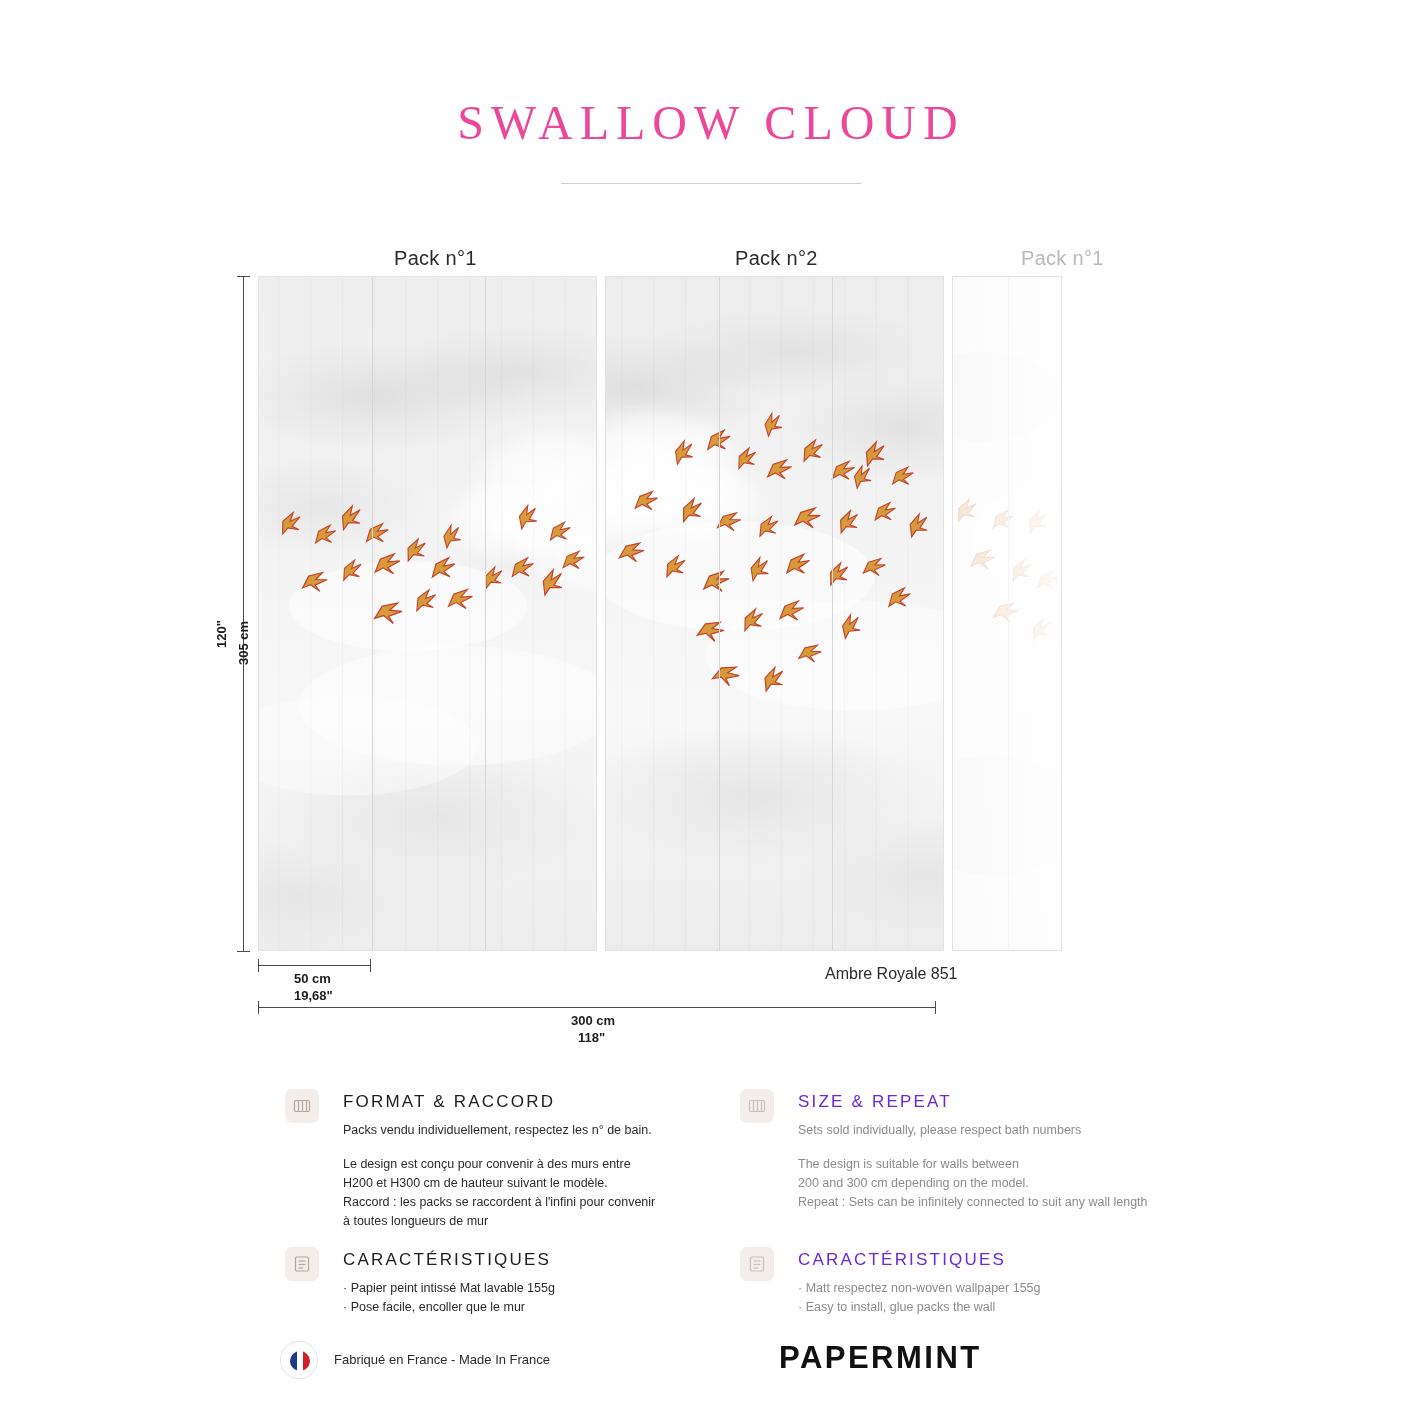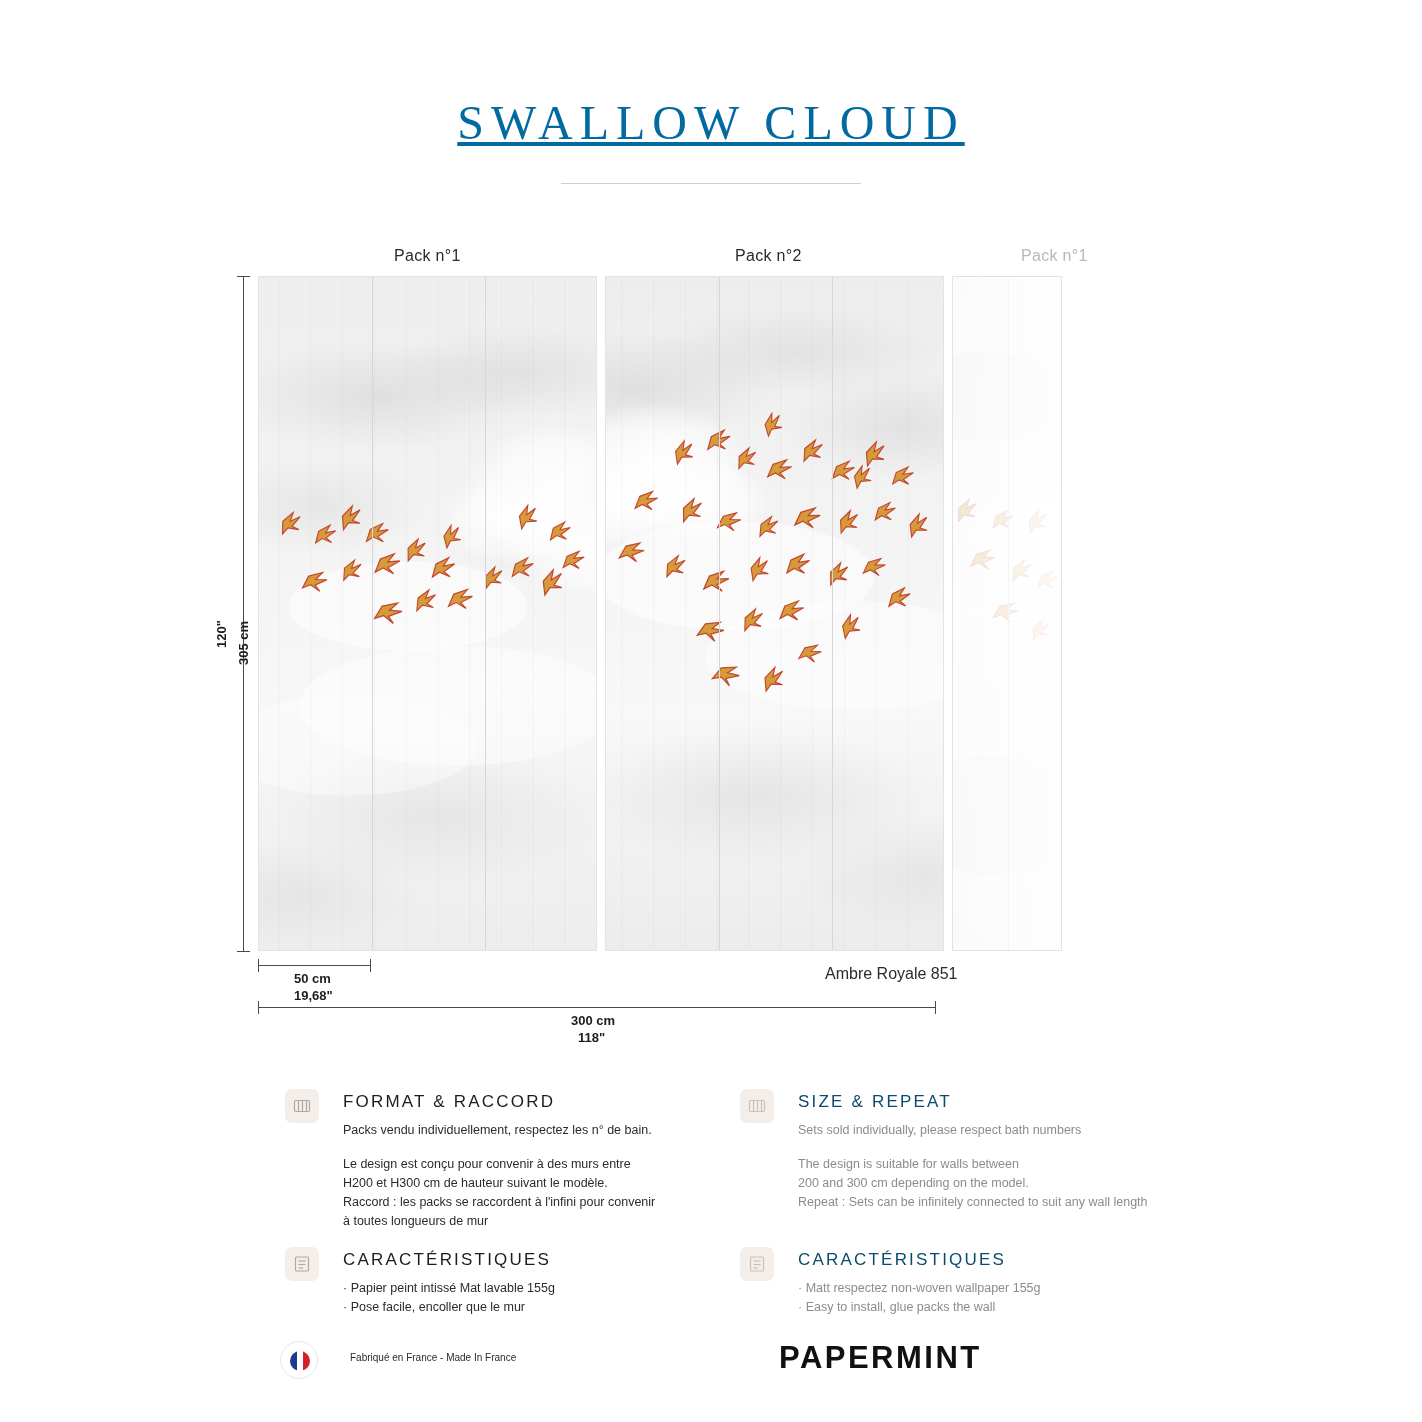--- a/index.html
+++ b/index.html
@@ -14,33 +14,32 @@
   }
 
   
   .title {
     position:absolute; top:95px; left:0; width:100%;
     text-align:center;
     font-family:"Liberation Serif", serif;
     font-size:48px;
     letter-spacing:7px;
     font-weight:400;
-    color:#0369a1;
-    text-decoration:underline;
+    color:#ec4899;
   }
   .title-rule {
     position:absolute; top:183px; left:50%;
     transform:translateX(-50%);
     width:300px; height:1px; background:#cfcfcf;
   }
 
   
   .pack-label {
     position:absolute;
-    font-size:16px;
+    font-size:20px;
     color:#2b2b2b;
     letter-spacing:.3px;
   }
   .pack-label.faded { color:#b9b9b9; }
 
   
   .panels { position:absolute; left:258px; top:276px; }
   .group {
     position:absolute; top:0;
     height:675px;
@@ -96,21 +95,21 @@
     position:absolute;
     width:470px;
   }
   .info .head {
     font-size:17px;
     letter-spacing:2.2px;
     margin:0 0 9px 0;
     font-weight:400;
   }
   .info.left .head { color:#1d1d1d; }
-  .info.right .head { color:#0c4a6e; }
+  .info.right .head { color:#6d28d9; }
   .info .line { font-size:12.5px; line-height:19px; margin:0; }
   .info.left .line { color:#2b2b2b; }
   .info.right .line { color:#8c8c8c; }
   .info .gap { height:15px; }
   .info .body { padding-left:58px; }
 
   .badge {
     position:absolute;
     left:0; top:-3px;
     width:34px; height:34px;
@@ -129,21 +128,21 @@
     border:1px solid #e6e6e6;
     overflow:hidden;
   }
   .flag .stripes { position:absolute; left:9px; top:9px; width:20px; height:20px; border-radius:50%; overflow:hidden; display:flex; }
   .flag .stripes i { flex:1; height:100%; display:block; }
   .flag .s1 { background:#1e3a8a; }
   .flag .s2 { background:#ffffff; }
   .flag .s3 { background:#d21f2a; }
   .made-text {
     position:absolute;
-    font-size:10px; color:#2b2b2b;margin-left:16px;
+    font-size:13px; color:#2b2b2b;
   }
   .brand {
     position:absolute;
     font-family:"Liberation Sans", sans-serif;
     font-weight:bold;
     font-size:31px;
     letter-spacing:2.5px;
     color:#111;
     text-align:right;
   }

